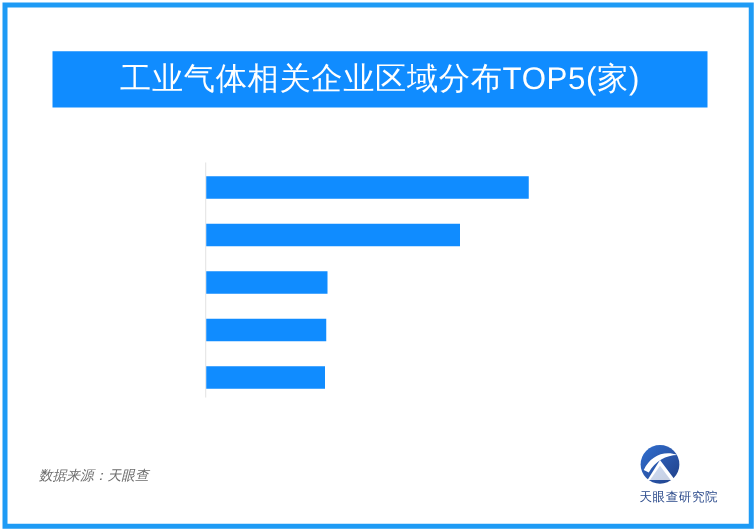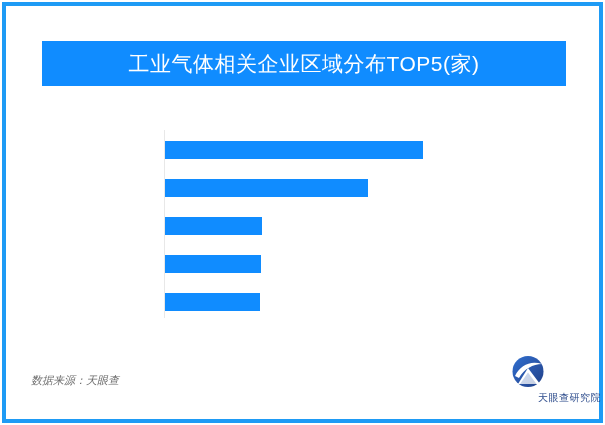--- a/index.html
+++ b/index.html
@@ -37,21 +37,21 @@
     top: 41px;
     width: 524px;
     height: 45px;
     background: #108cff;
     display: flex;
     align-items: center;
     justify-content: center;
   }
   #title-text {
     color: #ffffff;
-    font-size: 21px;
+    font-size: 25px;
     letter-spacing: 0.5px;
     line-height: 1;
     white-space: nowrap;
     text-align: center;
   }
   
   #chart {
     position: absolute;
     left: 0px;
     top: 118px;
@@ -97,24 +97,24 @@
   }
   #logo-mark {
     position: absolute;
     left: 14px;
     top: 0px;
     width: 36px;
     height: 34px;
   }
   #logo-caption {
     position: absolute;
-    left: 12px;
+    left: 0px;
     top: 36px;
     width: 92px;
-    text-align: right;
+    text-align: center;
     font-size: 10px;
     color: #2b4a8b;
     letter-spacing: 0.5px;
     white-space: nowrap;
   }
 </style>
 </head>
 <body>
 
 <div id="card">

